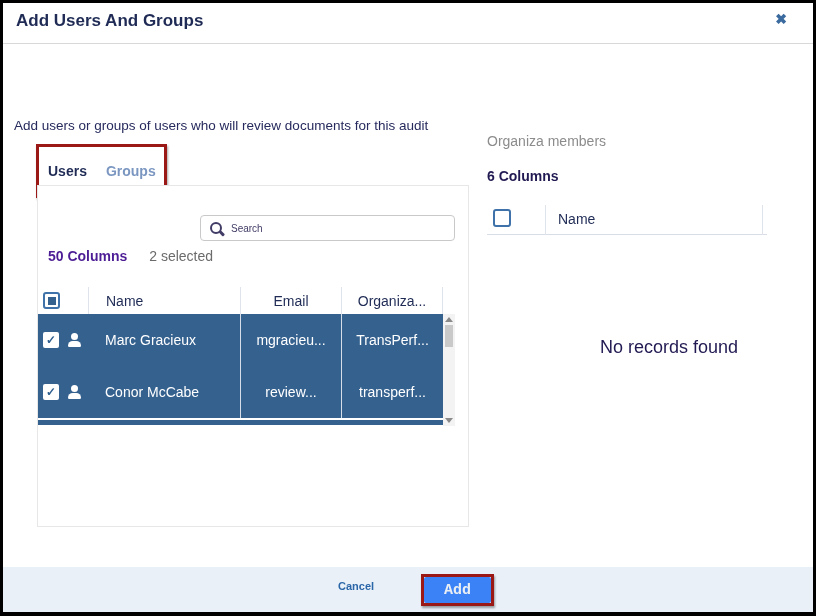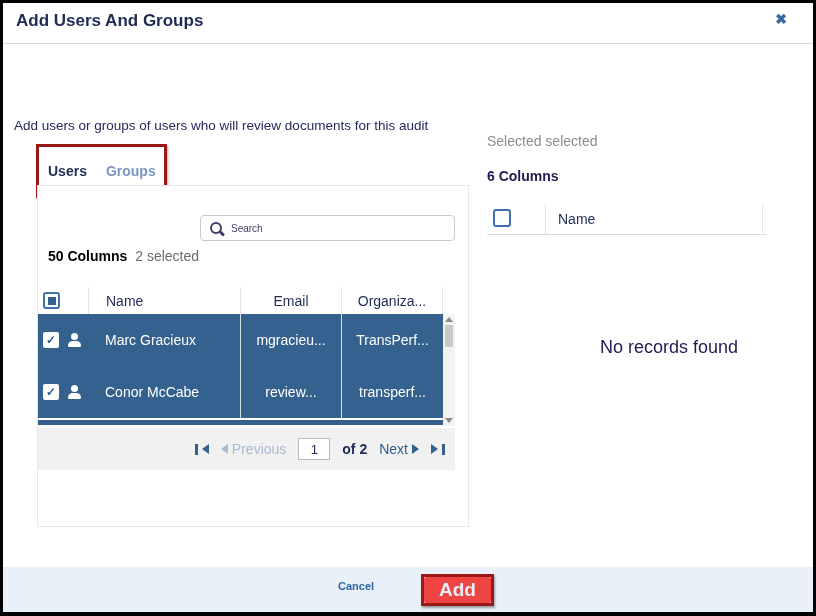--- a/index.html
+++ b/index.html
@@ -36,22 +36,22 @@
     border:1px solid #c9c9c9; border-radius:4px; background:#fff;
     display:flex; align-items:center; padding:0 8px; gap:7px;
   }
   .mag { width:15px; height:15px; position:relative; flex:none; }
   .mag::before { content:""; position:absolute; top:1px; left:1px; width:8px; height:8px; border:2px solid #413c66; border-radius:50%; }
   .mag::after { content:""; position:absolute; width:6px; height:2.5px; background:#413c66; transform:rotate(45deg); left:10px; top:11px; border-radius:1px; }
   .search-box input { border:none; outline:none; flex:1; font-family:"Liberation Sans",sans-serif; font-size:10px; color:#1d4ed8; background:transparent; }
   .search-box input::placeholder { color:#413c66; opacity:1; }
 
   .summary { position:absolute; left:10px; top:62px; font-size:14px; color:#6b6b6b; }
-  .summary .b { font-weight:bold; color:#000000; }
-  .summary .sel-count { margin-left:4px; }
+  .summary .b { font-weight:bold; color:#4c1d95; }
+  .summary .sel-count { margin-left:18px; }
 
   .thead { position:absolute; top:101px; left:0; width:417px; height:27px; display:flex; align-items:center; font-size:14px; color:#1f2b55; }
   .thead .c-sel { width:50px; display:flex; align-items:center; padding-left:5px; height:100%; }
   .thead .c-name { width:152px; padding-left:17px; border-left:1px solid #dfe3ec; height:100%; display:flex; align-items:center; }
   .thead .c-email { width:101px; border-left:1px solid #dfe3ec; height:100%; display:flex; align-items:center; justify-content:center; }
   .thead .c-org { width:102px; border-left:1px solid #dfe3ec; border-right:1px solid #dfe3ec; height:100%; display:flex; align-items:center; justify-content:center; }
 
   .cb-outline { width:17px; height:17px; border:2px solid #3f72a8; background:#fff; border-radius:3px; display:flex; align-items:center; justify-content:center; cursor:pointer; }
   .cb-outline .inner { width:8px; height:8px; background:#35618F; }
   .cb-empty { width:18px; height:18px; border:2px solid #3f72a8; background:#fff; border-radius:3px; cursor:pointer; }
@@ -102,22 +102,22 @@
   .no-records { position:absolute; left:501px; top:334px; width:330px; text-align:center; font-size:18px; color:#211a52; }
 
   
   .footer { position:absolute; left:0; right:0; bottom:0; height:45px; background:#e9f0f8; }
   .cancel-btn { position:absolute; left:335px; top:13px; font-size:11px; font-weight:bold; color:#2b66a8; cursor:pointer; }
   .add-box {
     position:absolute; left:418px; top:7px; width:73px; height:32px;
     border:3px solid #9a1815; box-shadow:1px 2px 2px rgba(0,0,0,0.35);
   }
   .add-btn {
-    width:100%; height:100%; border:none; background:#ef4444; color:#e9eef4;
-    font-weight:bold; font-size:19px; font-family:Liberation Sans, sans-serif;
+    width:100%; height:100%; border:none; background:#3b82f6; color:#e9eef4;
+    font-weight:bold; font-size:15px; font-family:Liberation Mono, monospace;
     border-radius:2px; cursor:pointer;
   }
 </style>
 </head>
 <body>
 
 <div id="dialog">
 
   <div class="dlg-title">Add Users And Groups</div>
   <div class="dlg-close">✖</div>
@@ -181,43 +181,23 @@
       </div>
       <div class="row-partial"></div>
     </div>
 
     <div class="vscroll">
       <span class="tri-up-sm"></span>
       <span class="vthumb"></span>
       <span class="tri-dn-sm"></span>
     </div>
 
-    <div class="pagination">
-      <div class="pg-btn">
-        <span class="vbar"></span>
-          <span class="tri-l"></span>
-      </div>
-      <div class="pg-btn">
-        <span class="tri-l light"></span>
-        <span class="pg-prev-label">Previous</span>
-      </div>
-      <input class="pg-input" value="1" style="">
-      <span class="pg-of">of 2</span>
-      <div class="pg-btn">
-        <span class="pg-next-label">Next</span>
-        <span class="tri-r"></span>
-      </div>
-      <div class="pg-btn">
-        <span class="tri-r"></span>
-          <span class="vbar"></span>
-      </div>
-    </div>
-  </div>
-
-  <div class="sel-members">Selected selected</div>
+  </div>
+
+  <div class="sel-members">Organiza members</div>
   <div class="zero-cols">6 Columns</div>
 
   <div class="r-thead">
     <span class="cb-empty"></span>
     <span class="r-div1"></span>
     <span class="r-name">Name</span>
     <span class="r-div2"></span>
   </div>
 
   <div class="no-records">No records found</div>

